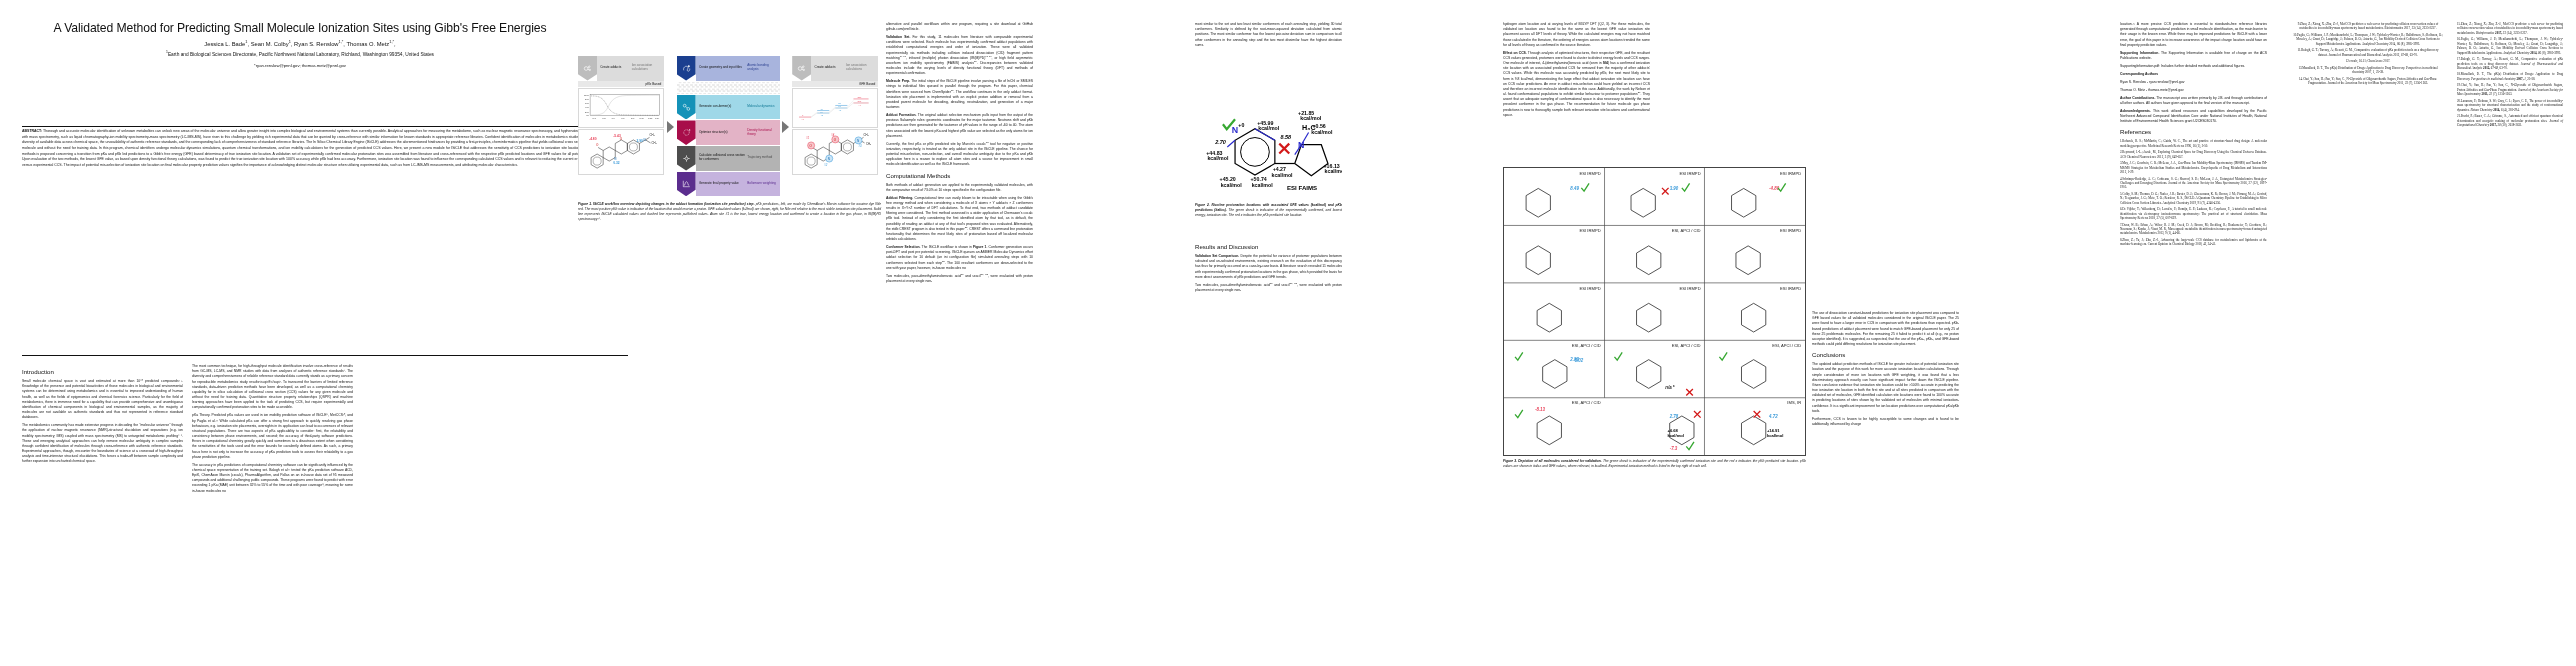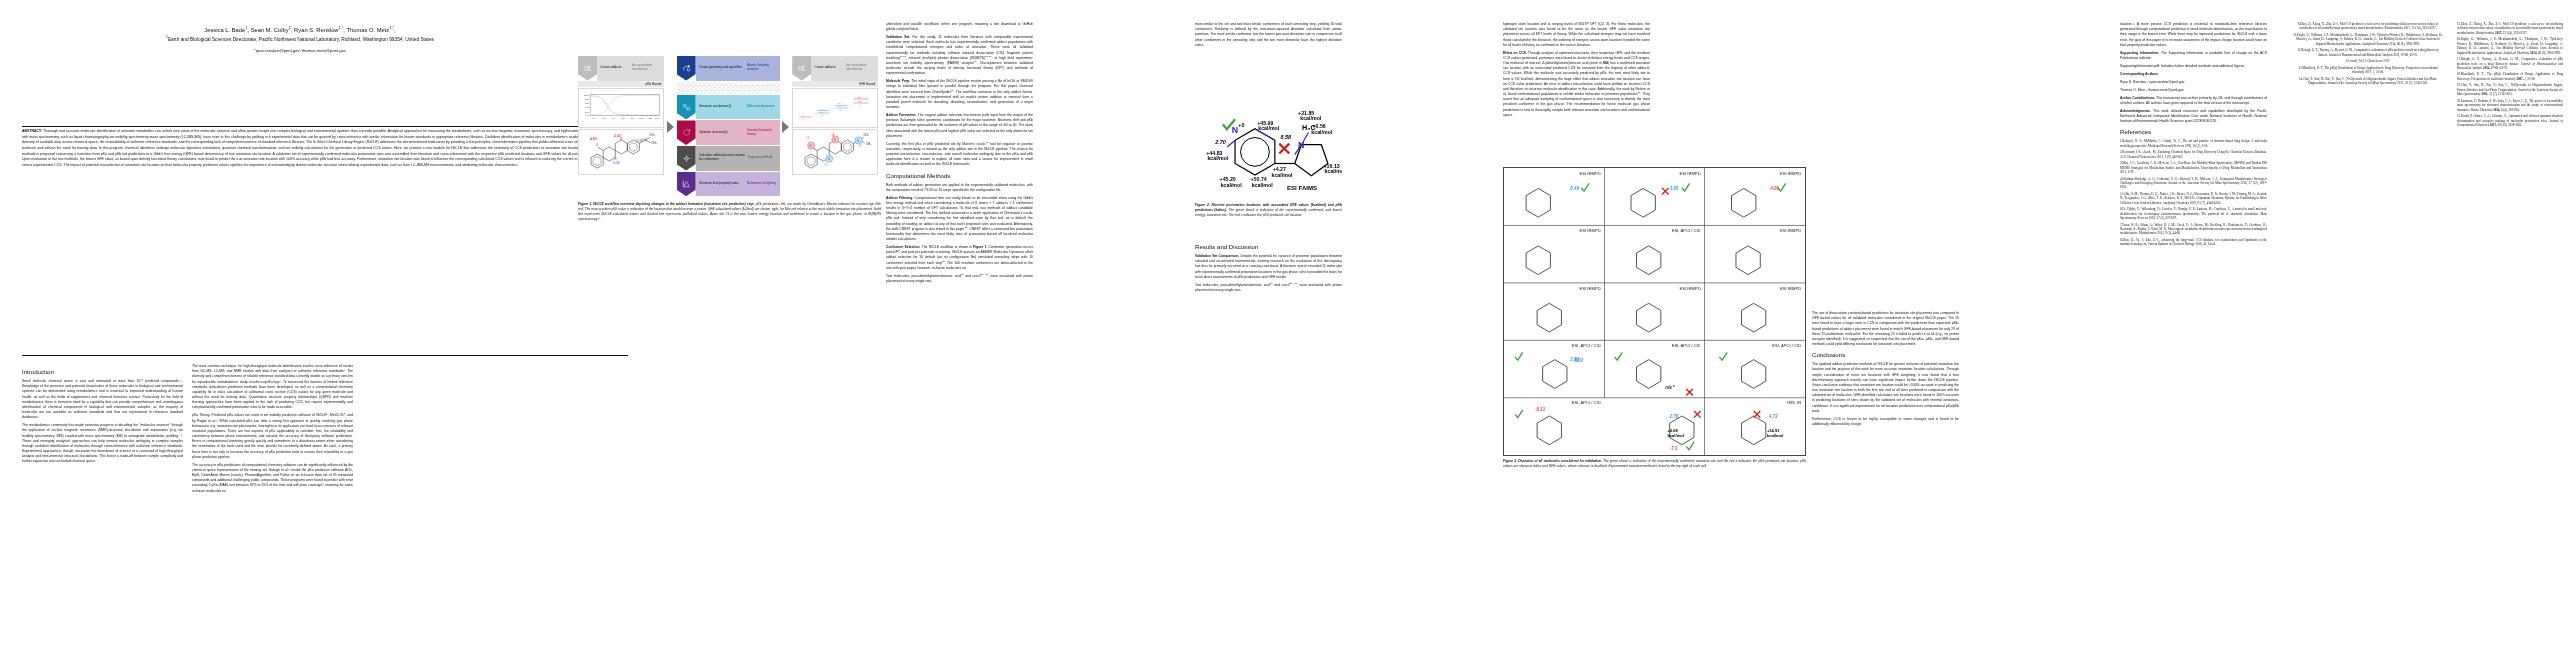--- a/index.html
+++ b/index.html
@@ -79,20 +79,21 @@
   .refs p{margin:0 0 2.2px 0;}
   .refs i{font-style:italic;}
   .refs b{font-weight:bold;}
 </style>
 </head>
 <body>
 
 <div class="page">
 
   <div class="titleblock">
+    <div class="paper-title">A Validated Method for Predicting Small Molecule Ionization Sites using Gibb's Free Energies</div>
     <div class="authors">
       Jessica L. Bade<sup>1</sup>, Sean M. Colby<sup>1</sup>, Ryan S. Renslow<sup>1,*</sup>, Thomas O. Metz<sup>1,*</sup>,
     </div>
     <div class="affil">
       <sup>1</sup>Earth and Biological Sciences Directorate, Pacific Northwest National Laboratory, Richland, Washington 99354, United States
     </div>
     <div class="emails">*ryan.renslow@pnnl.gov; thomas.metz@pnnl.gov</div>
   </div>
 
   <div class="abs-rule-top"></div>

